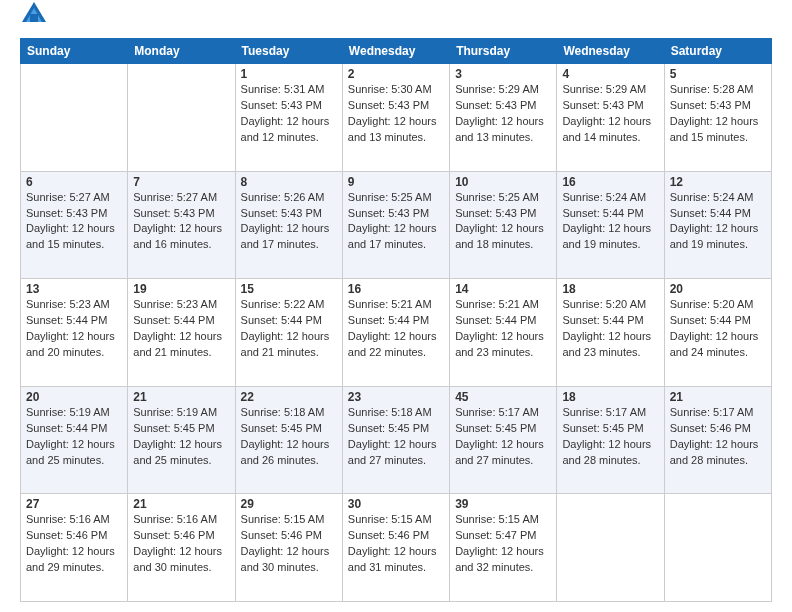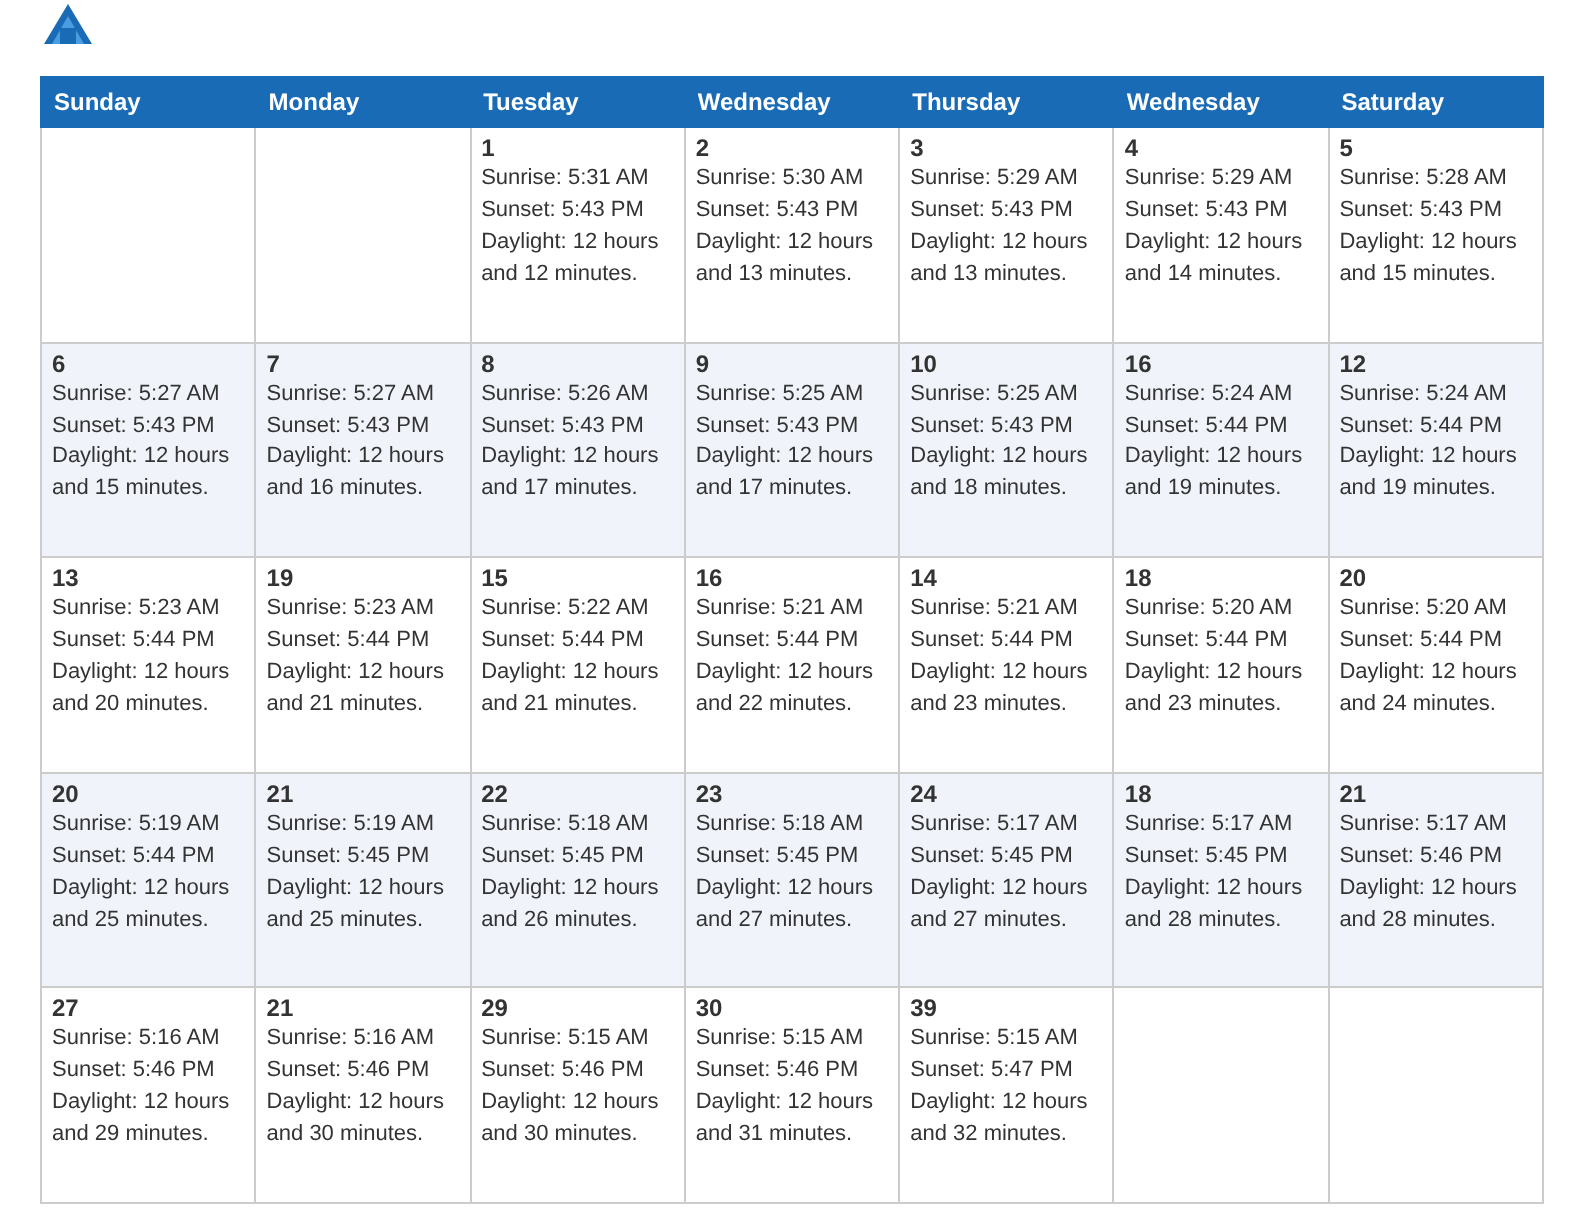--- a/index.html
+++ b/index.html
@@ -238,21 +238,21 @@
           </td>
           <td>
             <span class="day-num">22</span>
             <div class="day-info">Sunrise: 5:18 AM<br>Sunset: 5:45 PM<br>Daylight: 12 hours and 26 minutes.</div>
           </td>
           <td>
             <span class="day-num">23</span>
             <div class="day-info">Sunrise: 5:18 AM<br>Sunset: 5:45 PM<br>Daylight: 12 hours and 27 minutes.</div>
           </td>
           <td>
-            <span class="day-num">24</span>
+            <span class="day-num">45</span>
             <div class="day-info">Sunrise: 5:17 AM<br>Sunset: 5:45 PM<br>Daylight: 12 hours and 27 minutes.</div>
           </td>
           <td>
             <span class="day-num">18</span>
             <div class="day-info">Sunrise: 5:17 AM<br>Sunset: 5:45 PM<br>Daylight: 12 hours and 28 minutes.</div>
           </td>
           <td>
             <span class="day-num">21</span>
             <div class="day-info">Sunrise: 5:17 AM<br>Sunset: 5:46 PM<br>Daylight: 12 hours and 28 minutes.</div>
           </td>

